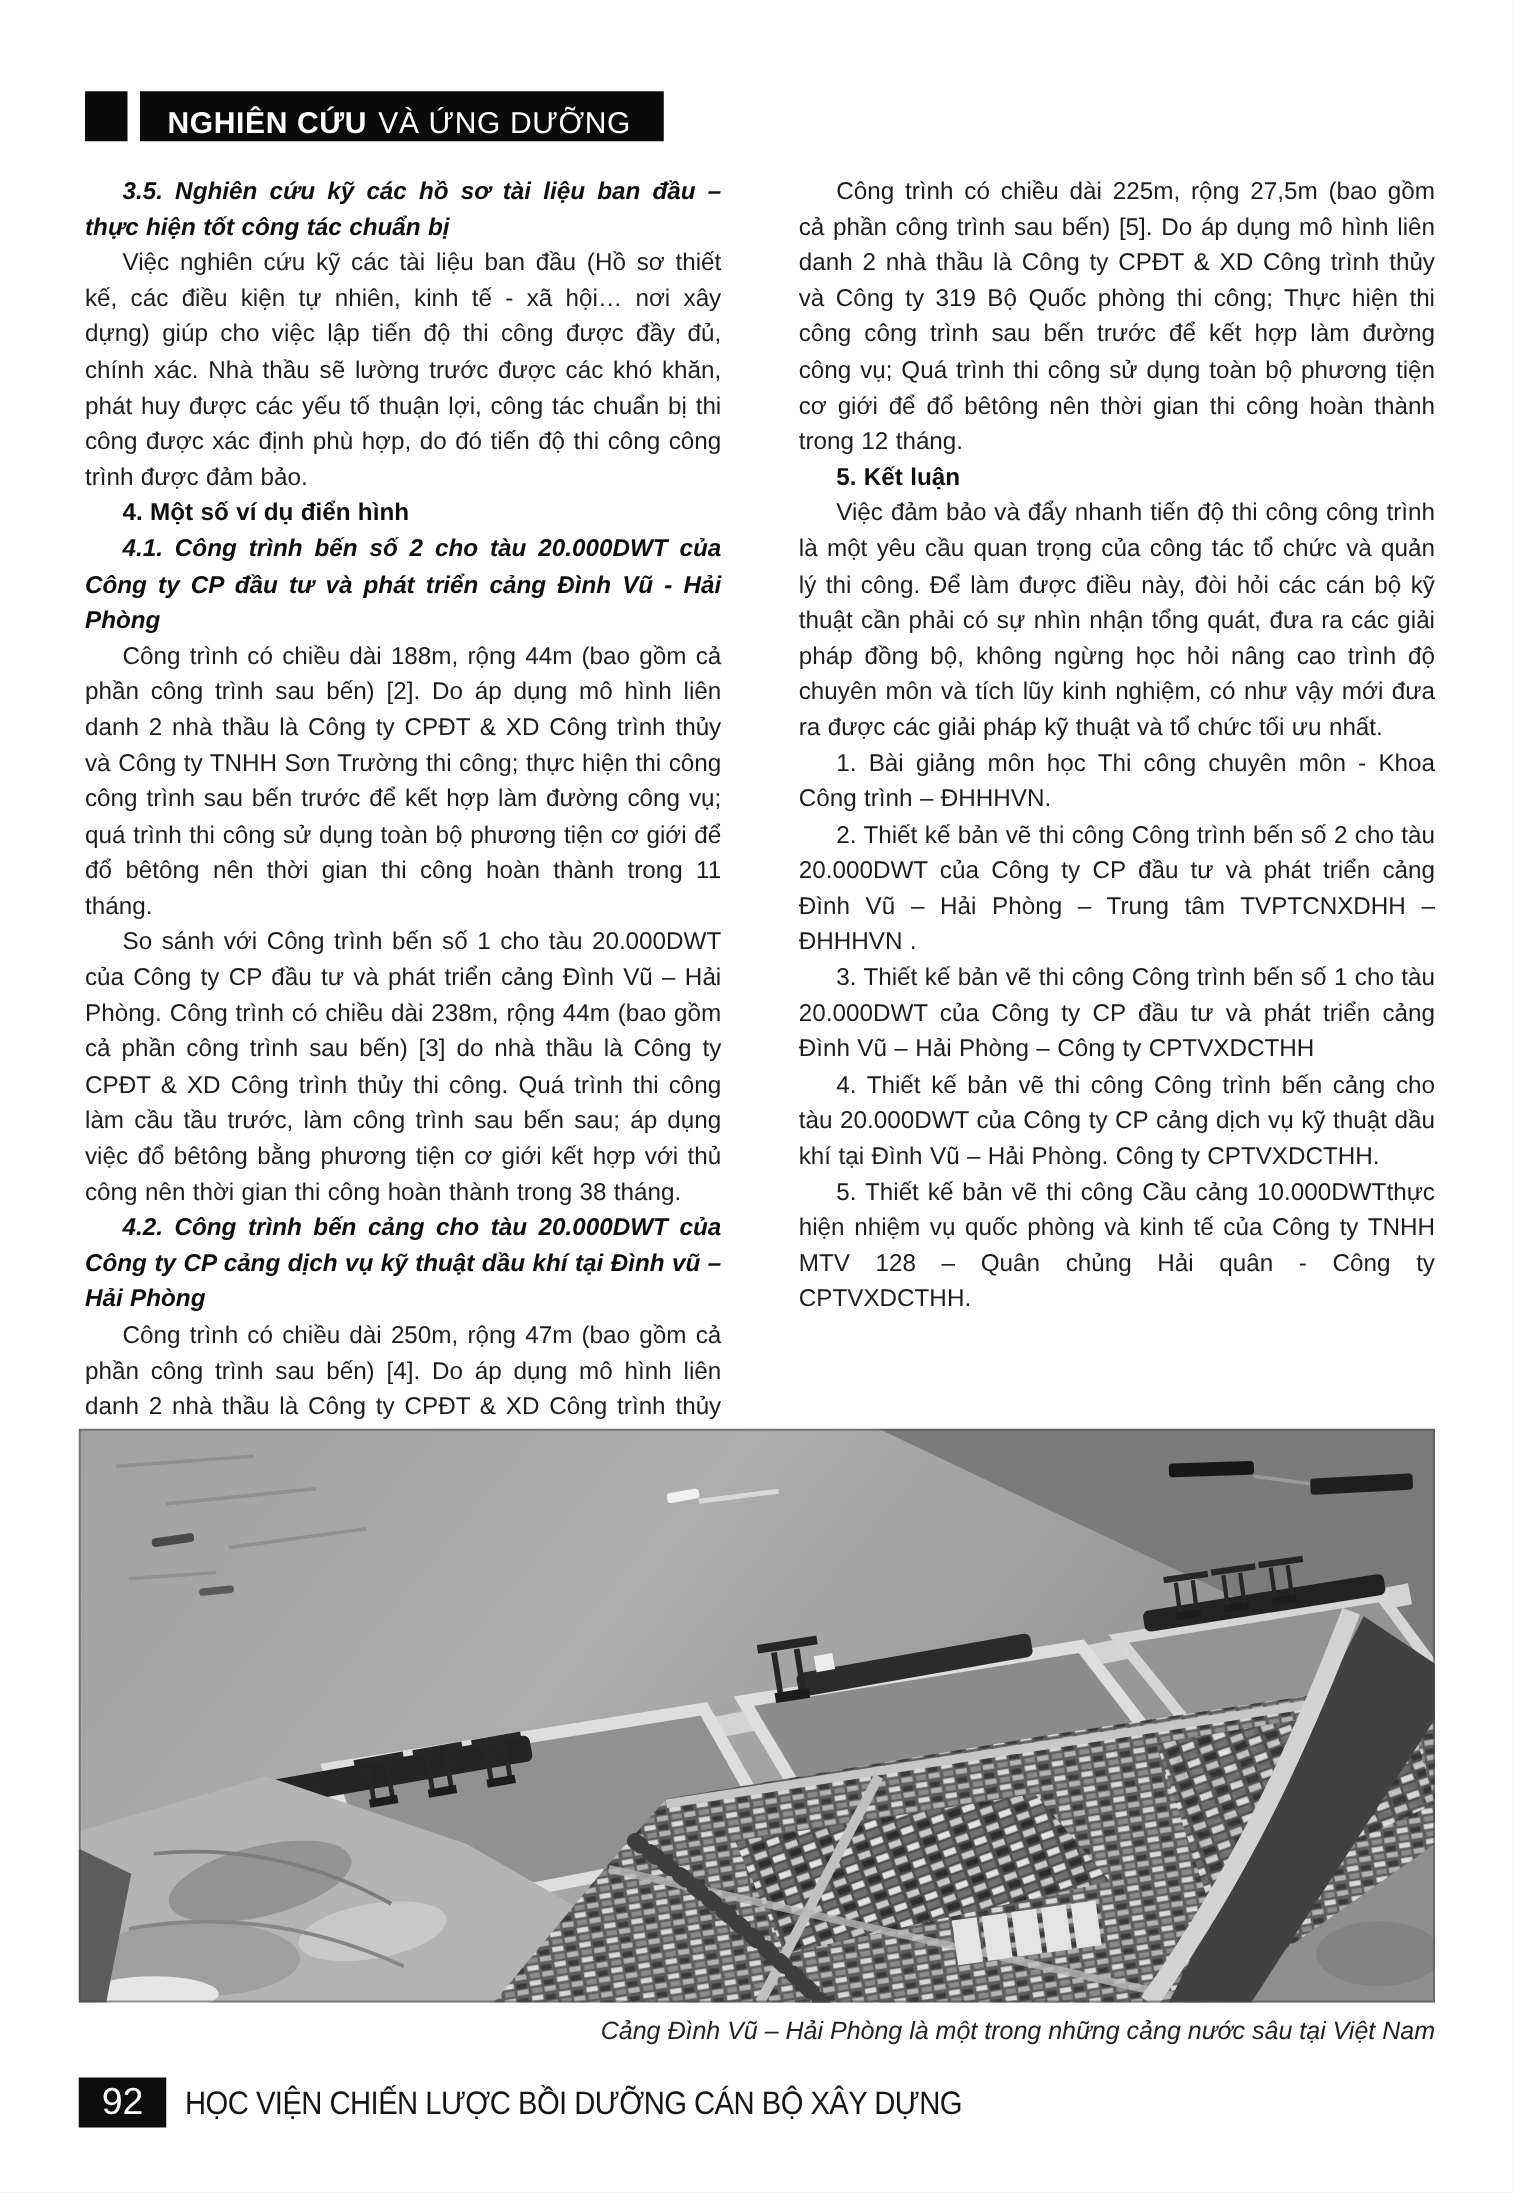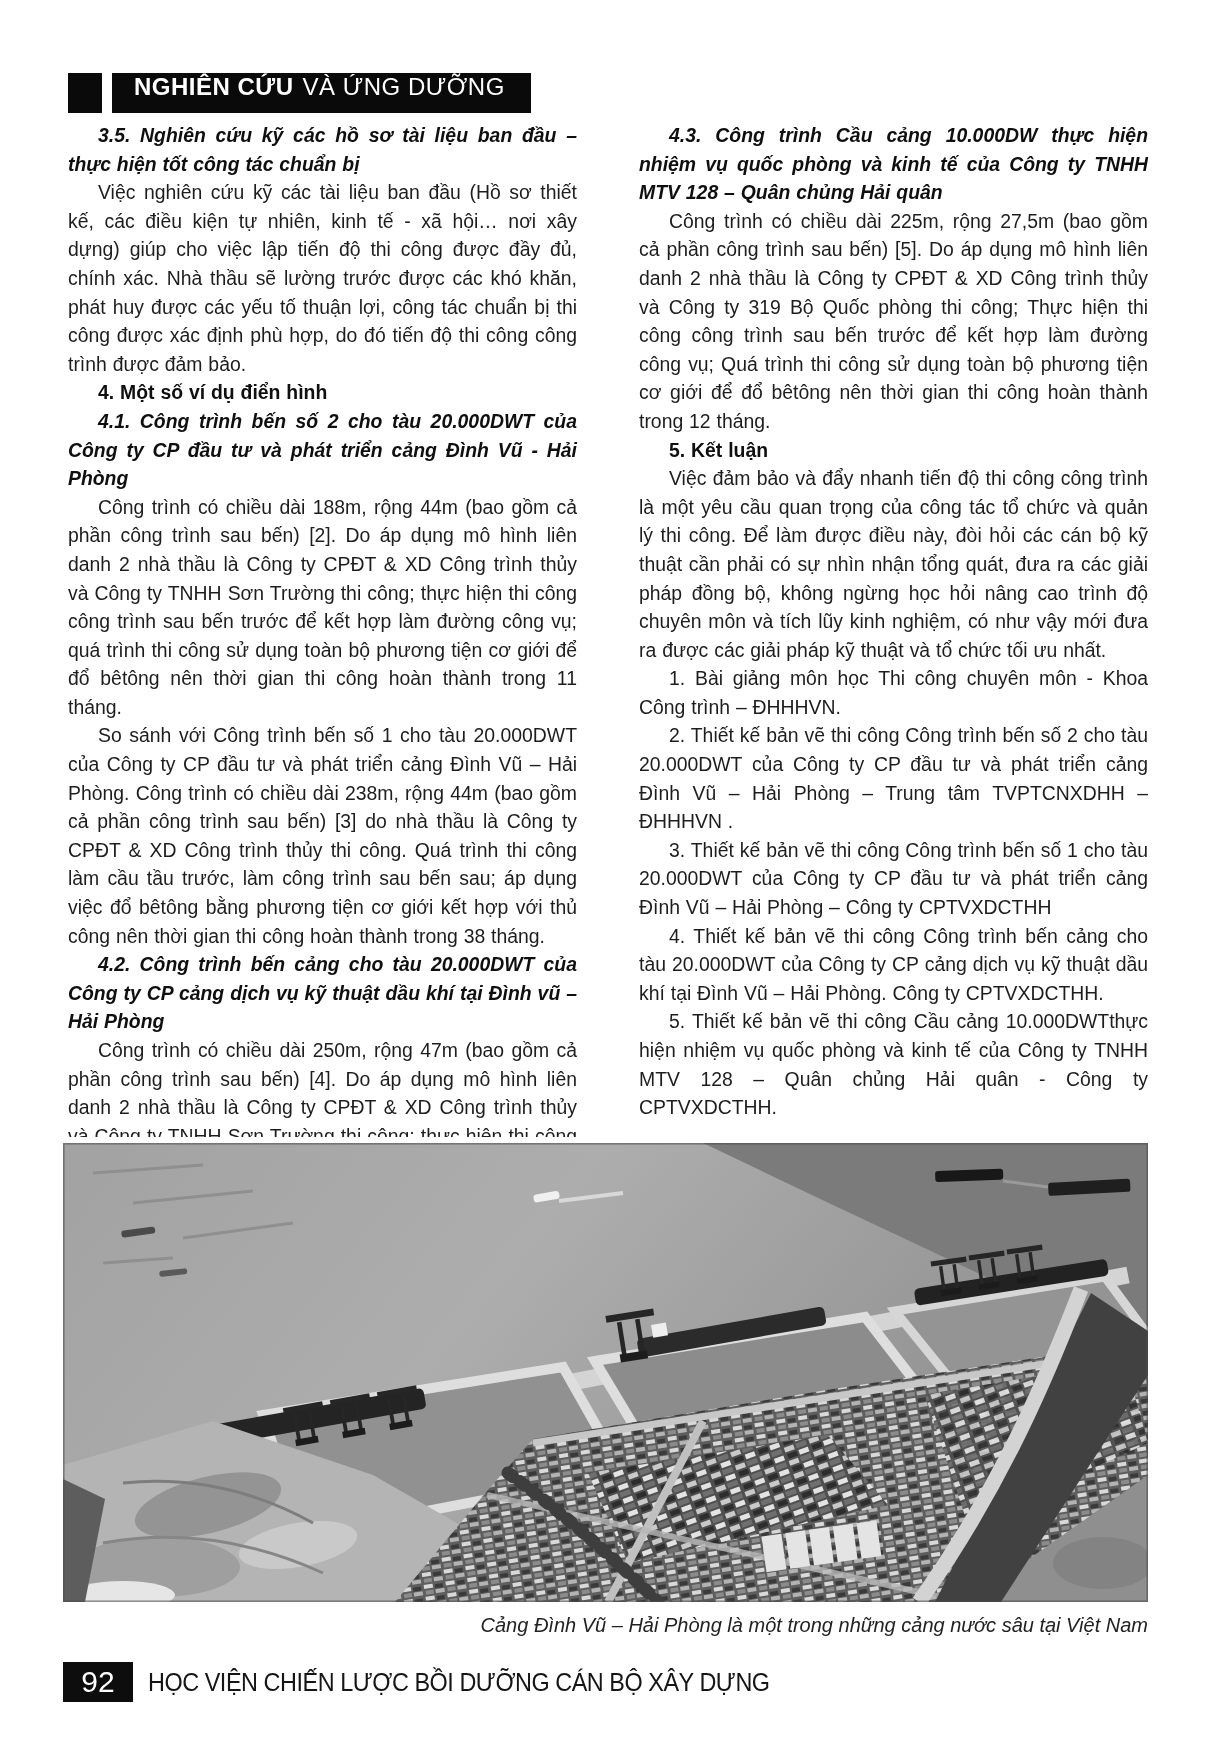--- a/index.html
+++ b/index.html
@@ -11,29 +11,29 @@
     color:#1d1d1d;
     overflow:hidden;
     margin:0 auto;
   }
   
   .header-row{position:absolute;top:73px;left:68px;display:flex;align-items:stretch;height:40px;}
   .header-square{width:34px;height:40px;background:#0a0a0a;}
   .header-gap{width:10px;}
   .header-band{
     background:#0a0a0a;color:#ffffff;
-    display:flex;align-items:flex-start;
+    display:flex;align-items:flex-end;
     padding:0 26px 0 22px;
     font-size:24px;letter-spacing:.5px;white-space:nowrap;
   }
   .header-band .b{font-weight:bold;margin-right:9px;}
   .header-band .r{font-weight:normal;}
   
   .columns{
-    position:absolute;top:121px;left:68px;
+    position:absolute;top:139px;left:68px;
     width:1080px;height:1016px;
     display:flex;gap:62px;overflow:hidden;
   }
   .col{width:520px;}
   .col p{
     margin:0;
     font-size:19.4px;line-height:28.6px;
     text-align:justify;text-indent:30px;
     color:#1d1d1d;
     word-spacing:.5px;
@@ -87,21 +87,20 @@
       <p class="hbi">3.5. Nghiên cứu kỹ các hồ sơ tài liệu ban đầu – thực hiện tốt công tác chuẩn bị</p>
       <p class="para">Việc nghiên cứu kỹ các tài liệu ban đầu (Hồ sơ thiết kế, các điều kiện tự nhiên, kinh tế - xã hội… nơi xây dựng) giúp cho việc lập tiến độ thi công được đầy đủ, chính xác. Nhà thầu sẽ lường trước được các khó khăn, phát huy được các yếu tố thuận lợi, công tác chuẩn bị thi công được xác định phù hợp, do đó tiến độ thi công công trình được đảm bảo.</p>
       <p class="hb">4. Một số ví dụ điển hình</p>
       <p class="hbi">4.1. Công trình bến số 2 cho tàu 20.000DWT của Công ty CP đầu tư và phát triển cảng Đình Vũ - Hải Phòng</p>
       <p class="para">Công trình có chiều dài 188m, rộng 44m (bao gồm cả phần công trình sau bến) [2]. Do áp dụng mô hình liên danh 2 nhà thầu là Công ty CPĐT &amp; XD Công trình thủy và Công ty TNHH Sơn Trường thi công; thực hiện thi công công trình sau bến trước để kết hợp làm đường công vụ; quá trình thi công sử dụng toàn bộ phương tiện cơ giới để đổ bêtông nên thời gian thi công hoàn thành trong 11 tháng.</p>
       <p class="para">So sánh với Công trình bến số 1 cho tàu 20.000DWT của Công ty CP đầu tư và phát triển cảng Đình Vũ – Hải Phòng. Công trình có chiều dài 238m, rộng 44m (bao gồm cả phần công trình sau bến) [3] do nhà thầu là Công ty CPĐT &amp; XD Công trình thủy thi công. Quá trình thi công làm cầu tầu trước, làm công trình sau bến sau; áp dụng việc đổ bêtông bằng phương tiện cơ giới kết hợp với thủ công nên thời gian thi công hoàn thành trong 38 tháng.</p>
       <p class="hbi">4.2. Công trình bến cảng cho tàu 20.000DWT của Công ty CP cảng dịch vụ kỹ thuật dầu khí tại Đình vũ – Hải Phòng</p>
       <p class="para">Công trình có chiều dài 250m, rộng 47m (bao gồm cả phần công trình sau bến) [4]. Do áp dụng mô hình liên danh 2 nhà thầu là Công ty CPĐT &amp; XD Công trình thủy và Công ty TNHH Sơn Trường thi công; thực hiện thi công công trình sau bến trước để kết hợp làm đường công vụ; tổ chức 02 mũi thi công theo bể rộng mặt bến (bến có chiều rộng 44m); quá trình thi công sử dụng toàn bộ phương tiện cơ giới để đổ bêtông nên thời gian thi công hoàn thành trong 12 tháng.</p>
     </div>
     <div class="col">
-      <p class="hbi">4.3. Công trình Cầu cảng 10.000DW thực hiện nhiệm vụ quốc phòng và kinh tế của Công ty TNHH MTV 128 – Quân chủng Hải quân</p>
       <p class="para">Công trình có chiều dài 225m, rộng 27,5m (bao gồm cả phần công trình sau bến) [5]. Do áp dụng mô hình liên danh 2 nhà thầu là Công ty CPĐT &amp; XD Công trình thủy và Công ty 319 Bộ Quốc phòng thi công; Thực hiện thi công công trình sau bến trước để kết hợp làm đường công vụ; Quá trình thi công sử dụng toàn bộ phương tiện cơ giới để đổ bêtông nên thời gian thi công hoàn thành trong 12 tháng.</p>
       <p class="hb">5. Kết luận</p>
       <p class="para">Việc đảm bảo và đẩy nhanh tiến độ thi công công trình là một yêu cầu quan trọng của công tác tổ chức và quản lý thi công. Để làm được điều này, đòi hỏi các cán bộ kỹ thuật cần phải có sự nhìn nhận tổng quát, đưa ra các giải pháp đồng bộ, không ngừng học hỏi nâng cao trình độ chuyên môn và tích lũy kinh nghiệm, có như vậy mới đưa ra được các giải pháp kỹ thuật và tổ chức tối ưu nhất.</p>
       <p class="para">1. Bài giảng môn học Thi công chuyên môn - Khoa Công trình – ĐHHHVN.</p>
       <p class="para">2. Thiết kế bản vẽ thi công Công trình bến số 2 cho tàu 20.000DWT của Công ty CP đầu tư và phát triển cảng Đình Vũ – Hải Phòng – Trung tâm TVPTCNXDHH – ĐHHHVN .</p>
       <p class="para">3. Thiết kế bản vẽ thi công Công trình bến số 1 cho tàu 20.000DWT của Công ty CP đầu tư và phát triển cảng Đình Vũ – Hải Phòng – Công ty CPTVXDCTHH</p>
       <p class="para">4. Thiết kế bản vẽ thi công Công trình bến cảng cho tàu 20.000DWT của Công ty CP cảng dịch vụ kỹ thuật dầu khí tại Đình Vũ – Hải Phòng. Công ty CPTVXDCTHH.</p>
       <p class="para">5. Thiết kế bản vẽ thi công Cầu cảng 10.000DWTthực hiện nhiệm vụ quốc phòng và kinh tế của Công ty TNHH MTV 128 – Quân chủng Hải quân - Công ty CPTVXDCTHH.</p>
     </div>
   </div>

